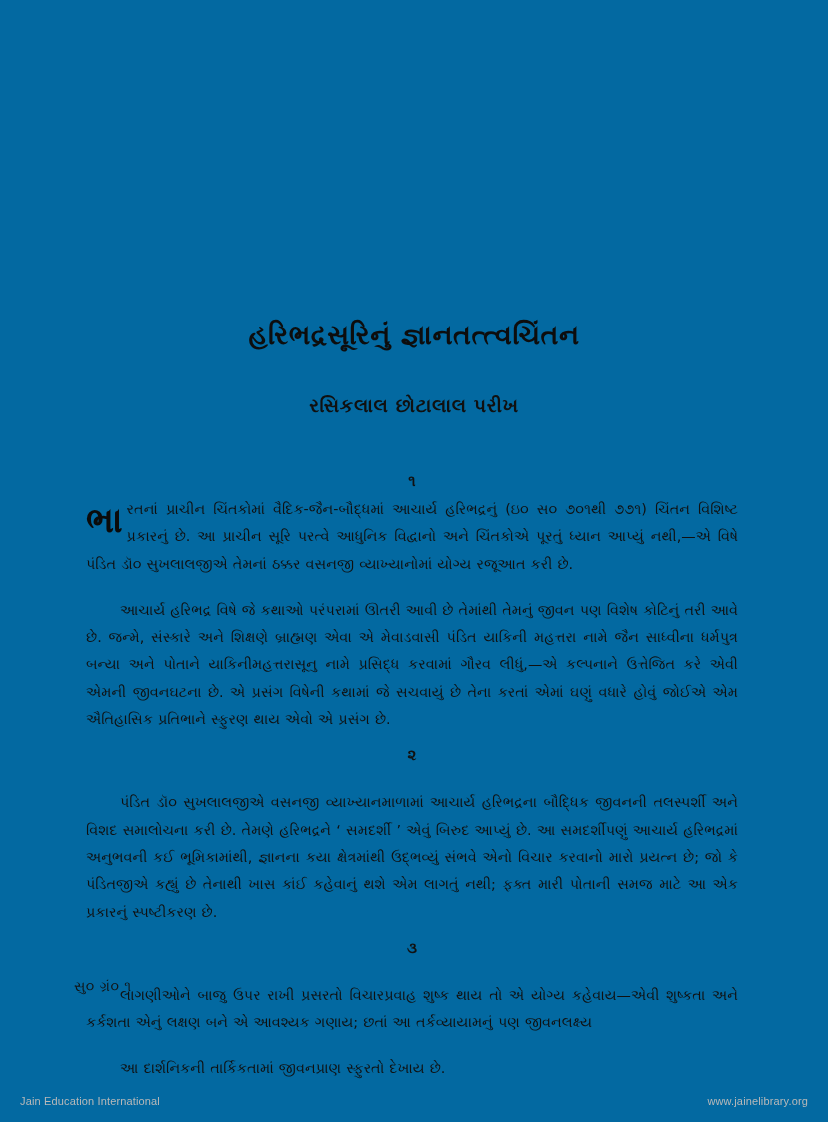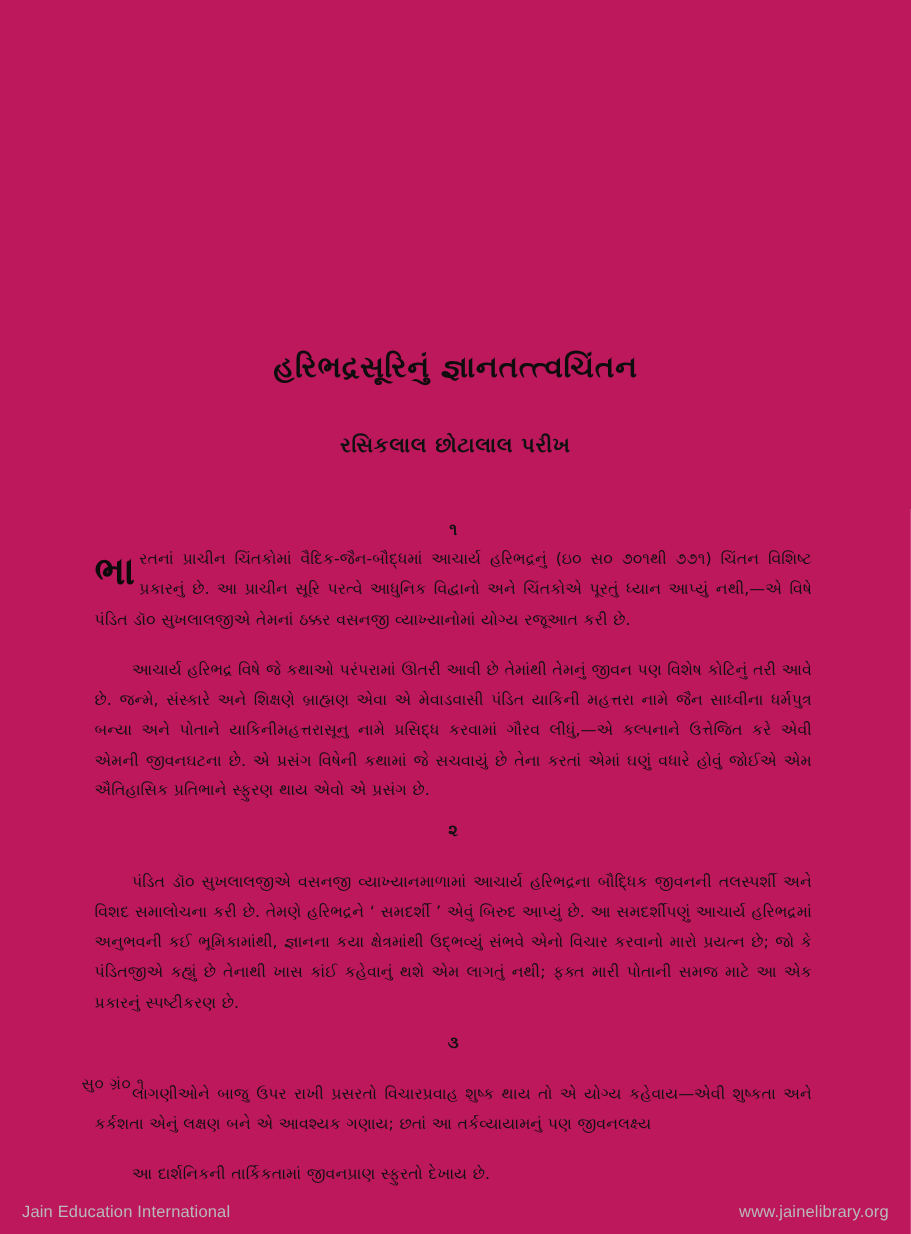--- a/index.html
+++ b/index.html
@@ -15,21 +15,21 @@
     overflow: hidden;
     font-family: "Liberation Serif", "DejaVu Serif", serif;
     color: #111111;
     -webkit-font-smoothing: antialiased;
   }
 
   
   .page {
     position: absolute;
     inset: 0;
-    background: #be185d;
+    background: #0369a1;
   }
 
   
   .top-margin {
     height: 318px;
   }
 
   
   .heading-block {
     text-align: center;
@@ -119,21 +119,21 @@
   
   .scan-footer {
     position: absolute;
     left: 0;
     right: 0;
     top: 1089px;
     height: 24px;
     display: flex;
     align-items: center;
     font-family: "Liberation Sans", "DejaVu Sans", sans-serif;
-    font-size: 15px;
+    font-size: 11px;
     color: #b9b9b9;
     letter-spacing: 0.15px;
   }
   .scan-footer .left {
     position: absolute;
     left: 20px;
   }
   .scan-footer .center {
     position: absolute;
     left: 0;

